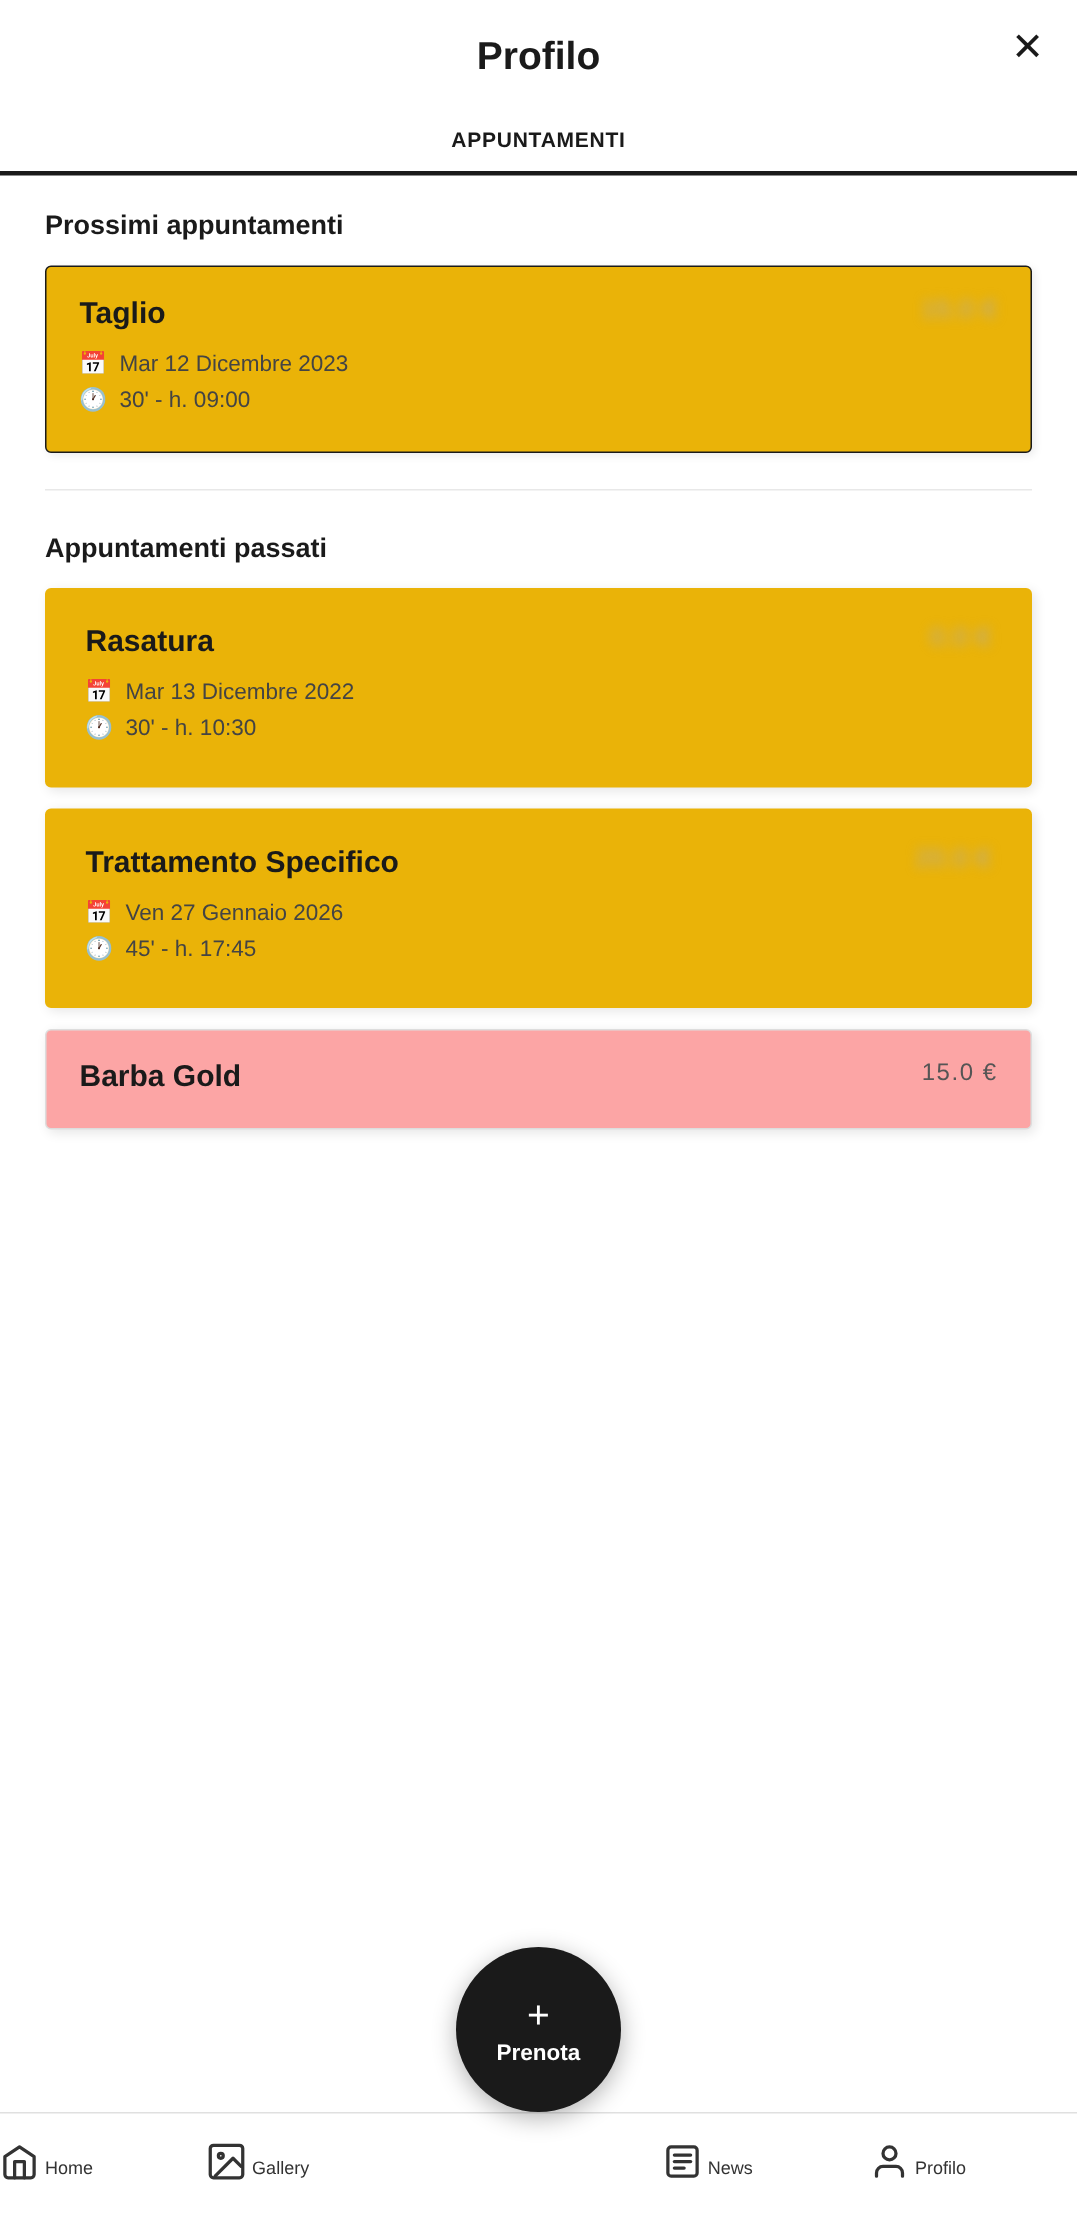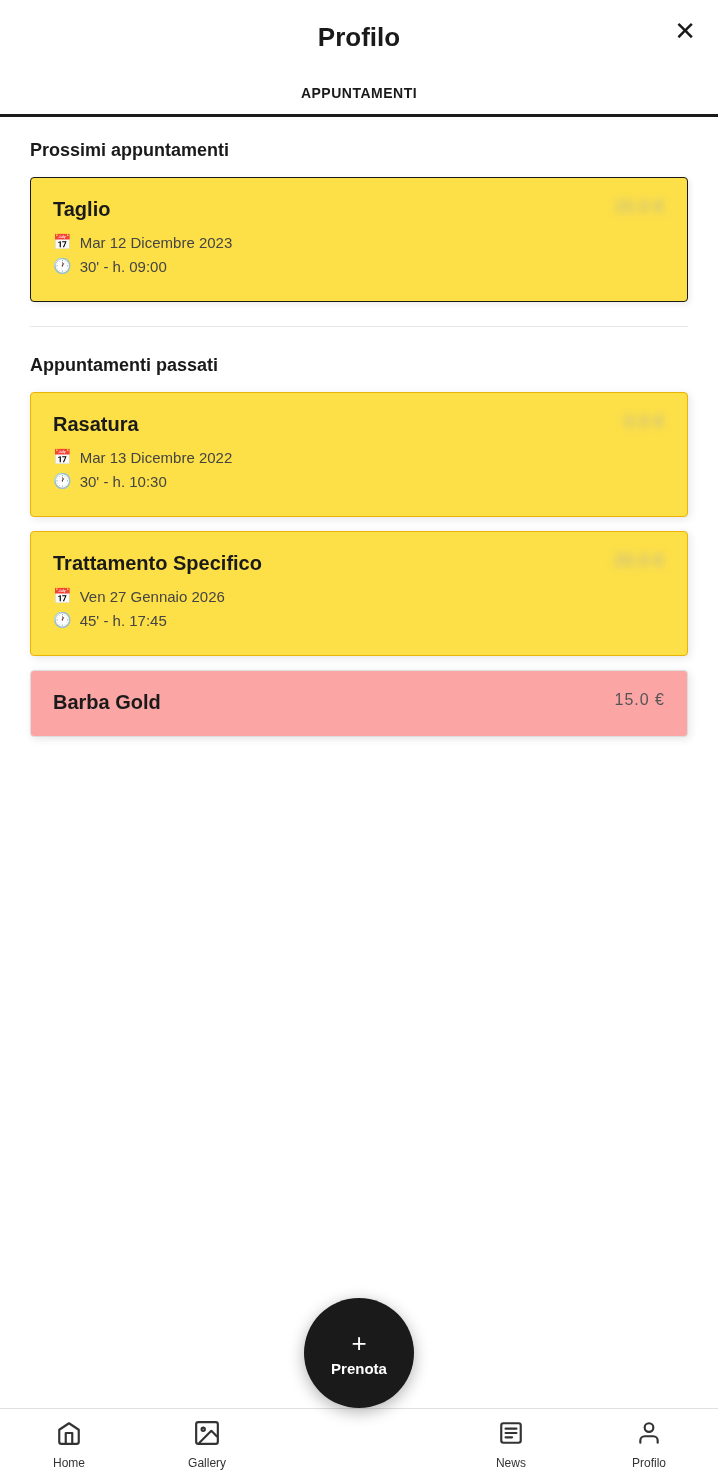--- a/index.html
+++ b/index.html
@@ -79,25 +79,25 @@
       color: #1a1a1a;
       margin-bottom: 16px;
     }
 
     
     .appointment-card {
       border: 1.5px solid #1a1a1a;
       border-radius: 4px;
       padding: 20px 22px;
       margin-bottom: 14px;
-      background: #fde047;
+      background: #eab308;
       box-shadow: 2px 2px 6px rgba(0,0,0,0.08);
     }
     .appointment-card.past {
-      border: 1px solid #eab308;
+      border: 5px solid #eab308;
       box-shadow: 2px 2px 8px rgba(0,0,0,0.1);
     }
 
     .card-header-row {
       display: flex;
       justify-content: space-between;
       align-items: flex-start;
       margin-bottom: 12px;
     }
     .card-service-name {
@@ -171,21 +171,20 @@
       height: 72px;
       background: #fff;
       border-top: 1px solid #e0e0e0;
       display: flex;
       align-items: center;
       justify-content: space-around;
       z-index: 99;
     }
     .nav-item {
       display: flex;
-      flex-direction: column;
       align-items: center;
       gap: 4px;
       cursor: pointer;
       flex: 1;
     }
     .nav-icon {
       font-size: 24px;
       color: #333;
     }
     .nav-label {

